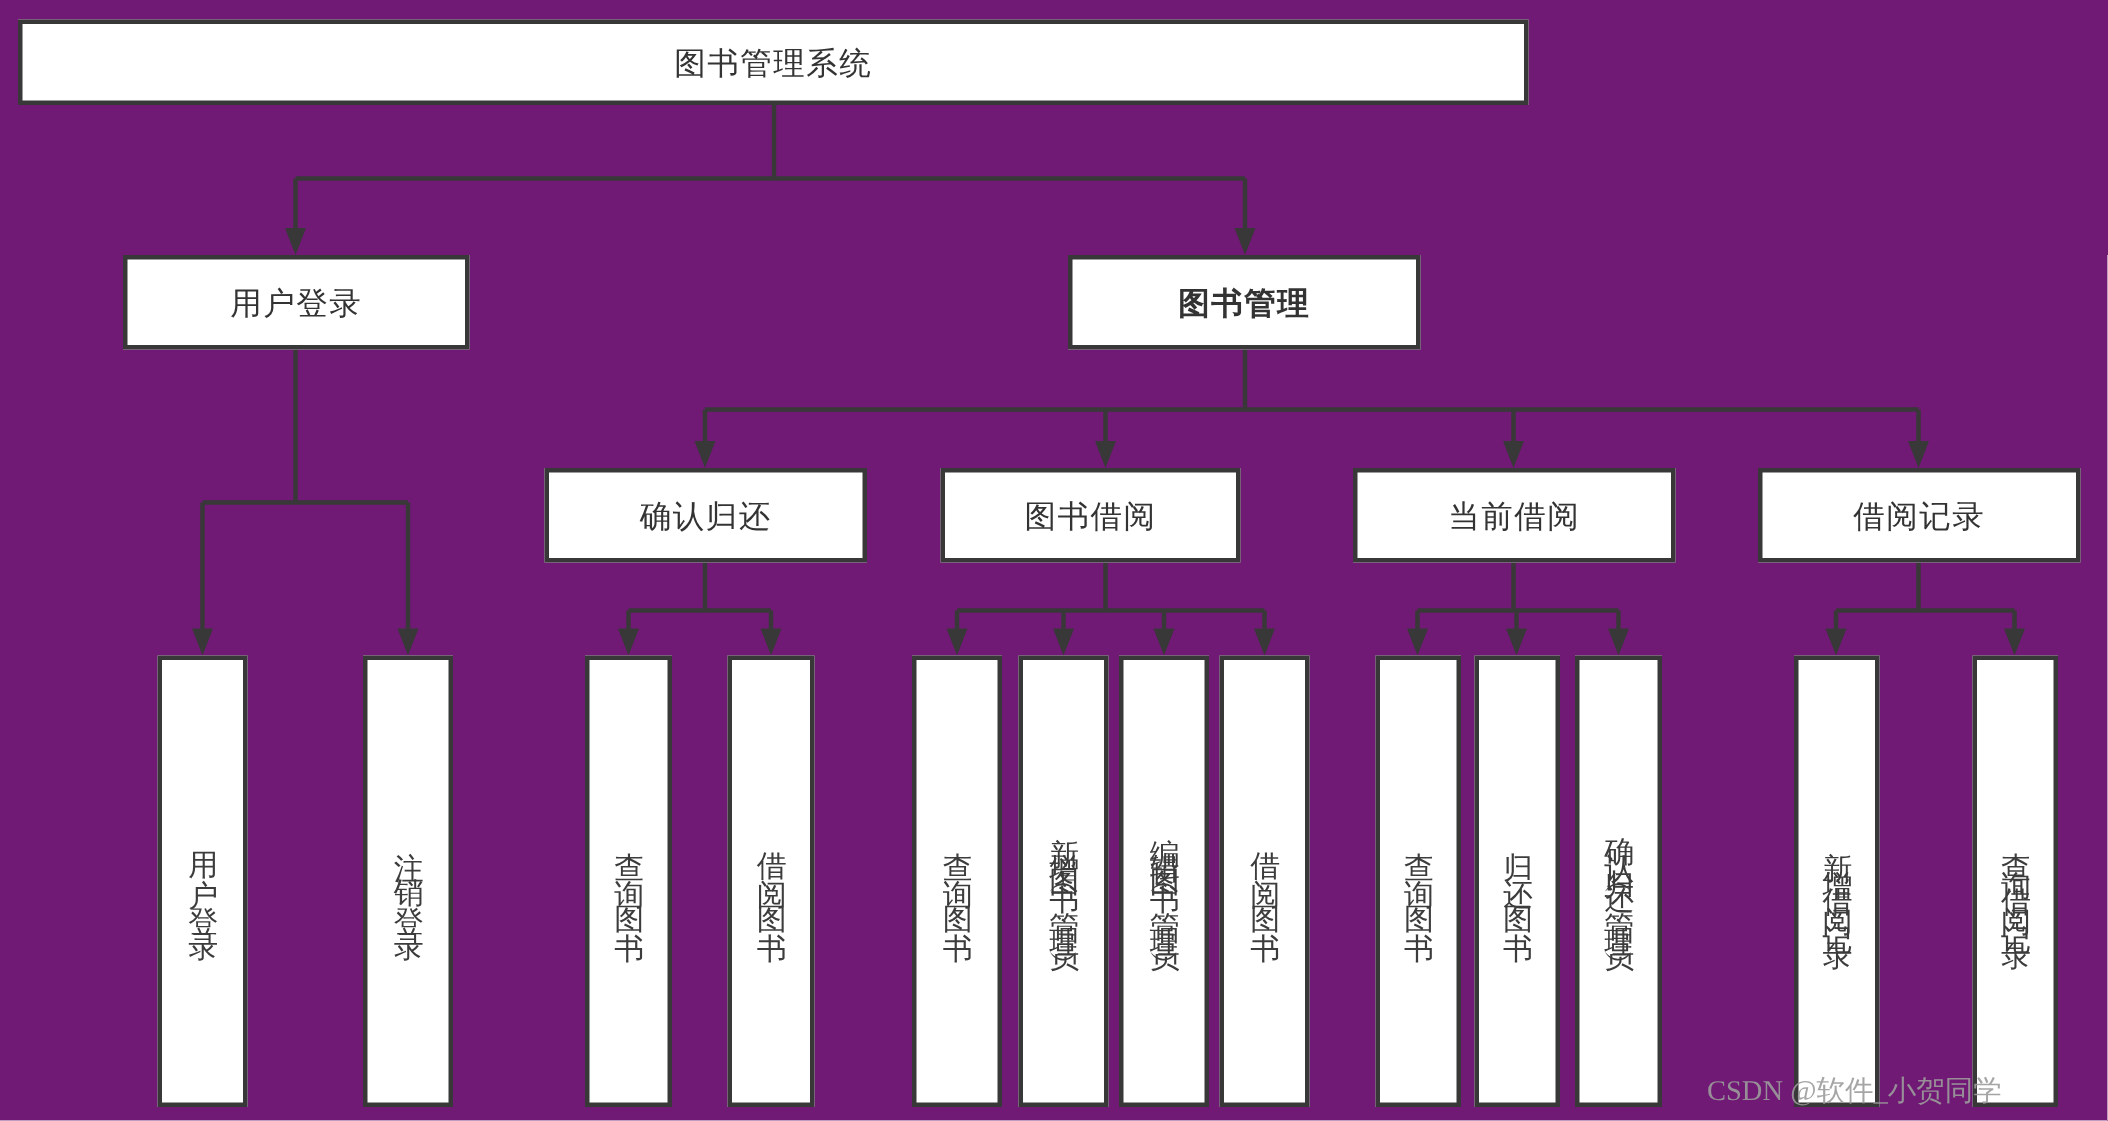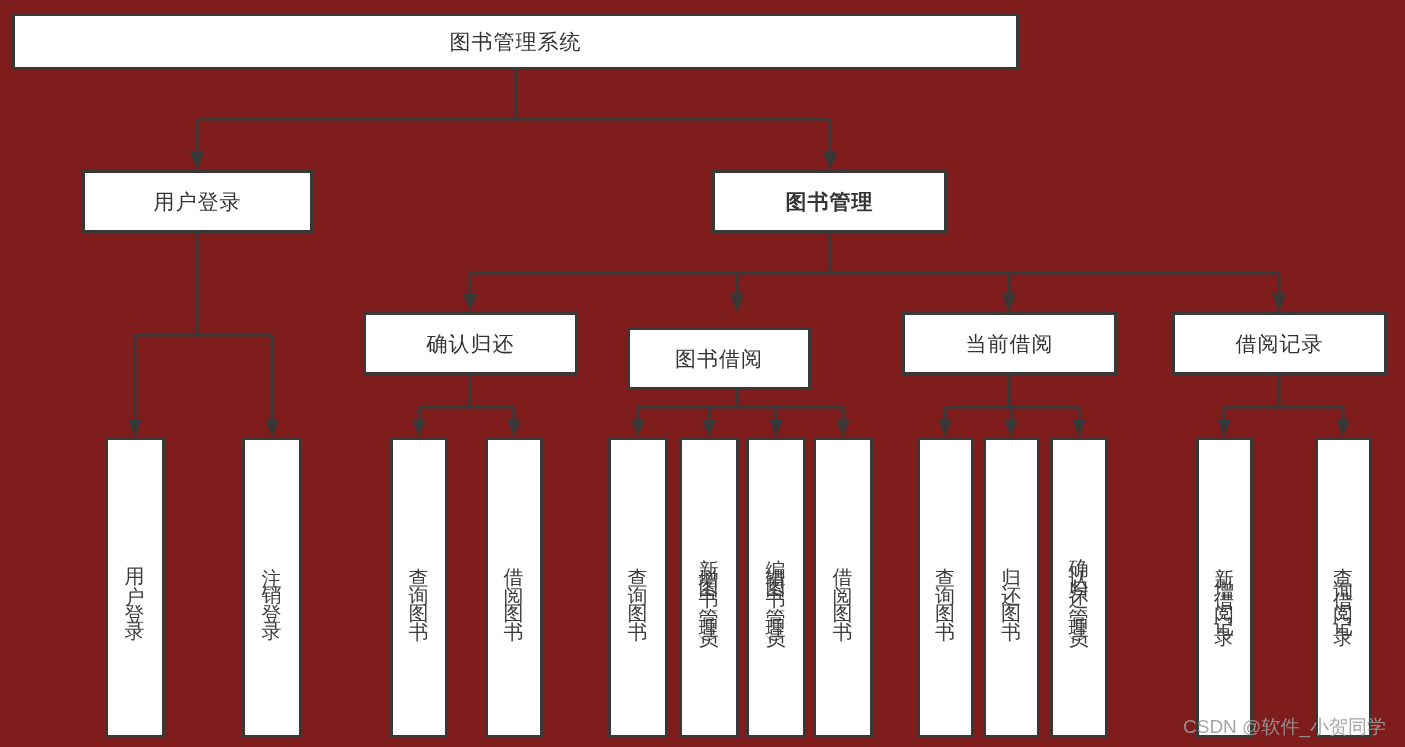--- a/index.html
+++ b/index.html
@@ -5,21 +5,21 @@
   html, body {
     margin: 0;
     padding: 0;
     background: #ffffff;
     font-family: "Liberation Sans", "DejaVu Sans", sans-serif;
   }
   .canvas {
     position: relative;
     width: 1405px;
     height: 747px;
-    background: #7f1d1d;
+    background: #701a75;
     overflow: hidden;
   }
   .wires {
     position: absolute;
     left: 0;
     top: 0;
     pointer-events: none;
   }
   .node {
     position: absolute;
@@ -45,26 +45,27 @@
     text-orientation: mixed;
     font-size: 20px;
     line-height: 1;
     color: #3c3c3c;
     letter-spacing: 12px;
   }
   .sp4 { letter-spacing: 18px; }
   .sp9 { letter-spacing: 10px; }
   .watermark {
     position: absolute;
-    left: 1183px;
+    left: 1138px;
     top: 714px;
     font-size: 19px;
     color: rgba(155, 155, 155, 0.9);
     white-space: nowrap;
     z-index: 5;
+    font-family: Liberation Serif, serif;
   }
 </style>
 </head>
 <body>
 
 <div class="canvas">
 
   <svg class="wires" width="1405" height="747" viewBox="0 0 1405 747">
     <path fill="none" stroke="#383838" stroke-width="3" d="M516 70 V119 M197 119 H830 M197 119 V154 M830 119 V154
              M197 233 V335 M135 335 H272 M135 335 V421 M272 335 V421
@@ -92,21 +93,21 @@
   <div class="node hbox" style="left:82px; top:170px; width:231px; height:63px;">
     <span>用户登录</span>
   </div>
   <div class="node hbox" style="left:712px; top:170px; width:235px; height:63px;font-weight:bold;">
     <span>图书管理</span>
   </div>
 
   <div class="node hbox" style="left:363px; top:312px; width:215px; height:63px;">
     <span>确认归还</span>
   </div>
-  <div class="node hbox" style="left:627px; top:312px; width:184px; height:63px;margin-top:15px;">
+  <div class="node hbox" style="left:627px; top:312px; width:200px; height:63px;">
     <span>图书借阅</span>
   </div>
   <div class="node hbox" style="left:902px; top:312px; width:215px; height:63px;">
     <span>当前借阅</span>
   </div>
   <div class="node hbox" style="left:1172px; top:312px; width:215px; height:63px;">
     <span>借阅记录</span>
   </div>
 
   <div class="node leaf" style="left:105px; width:60px;">

